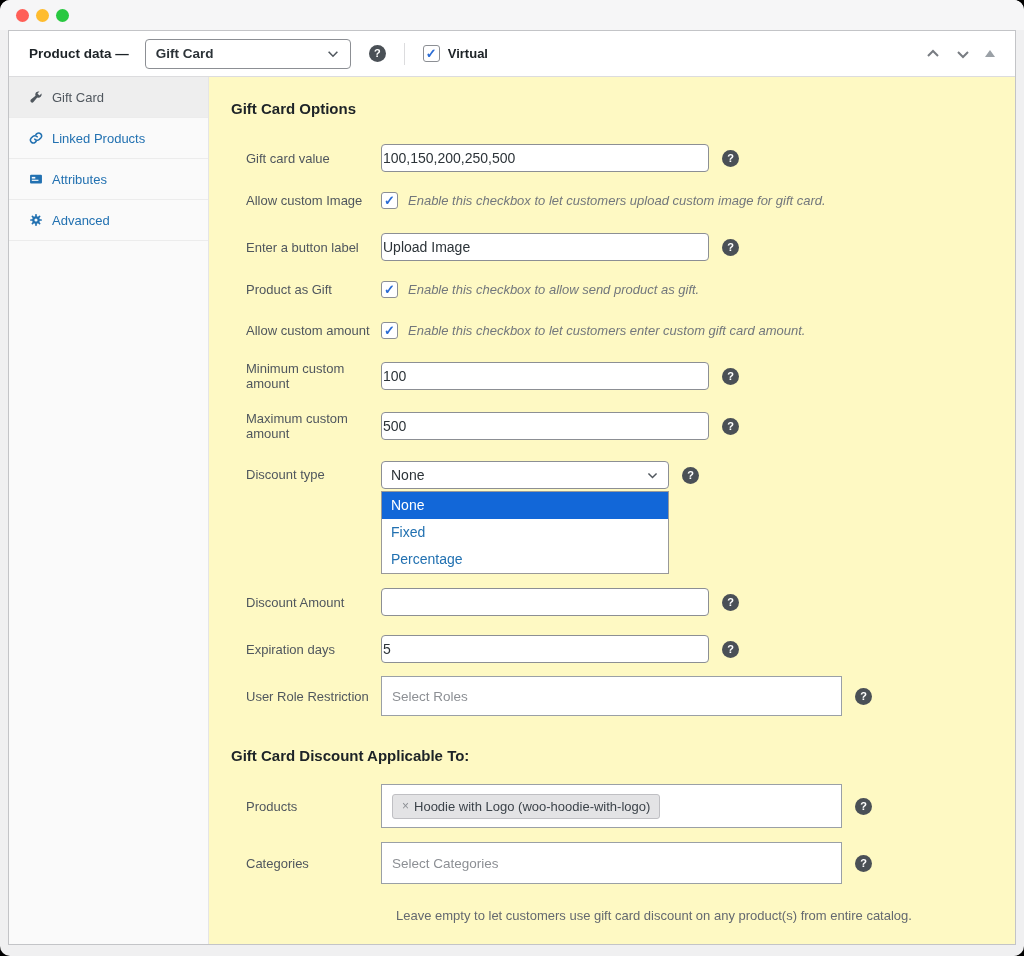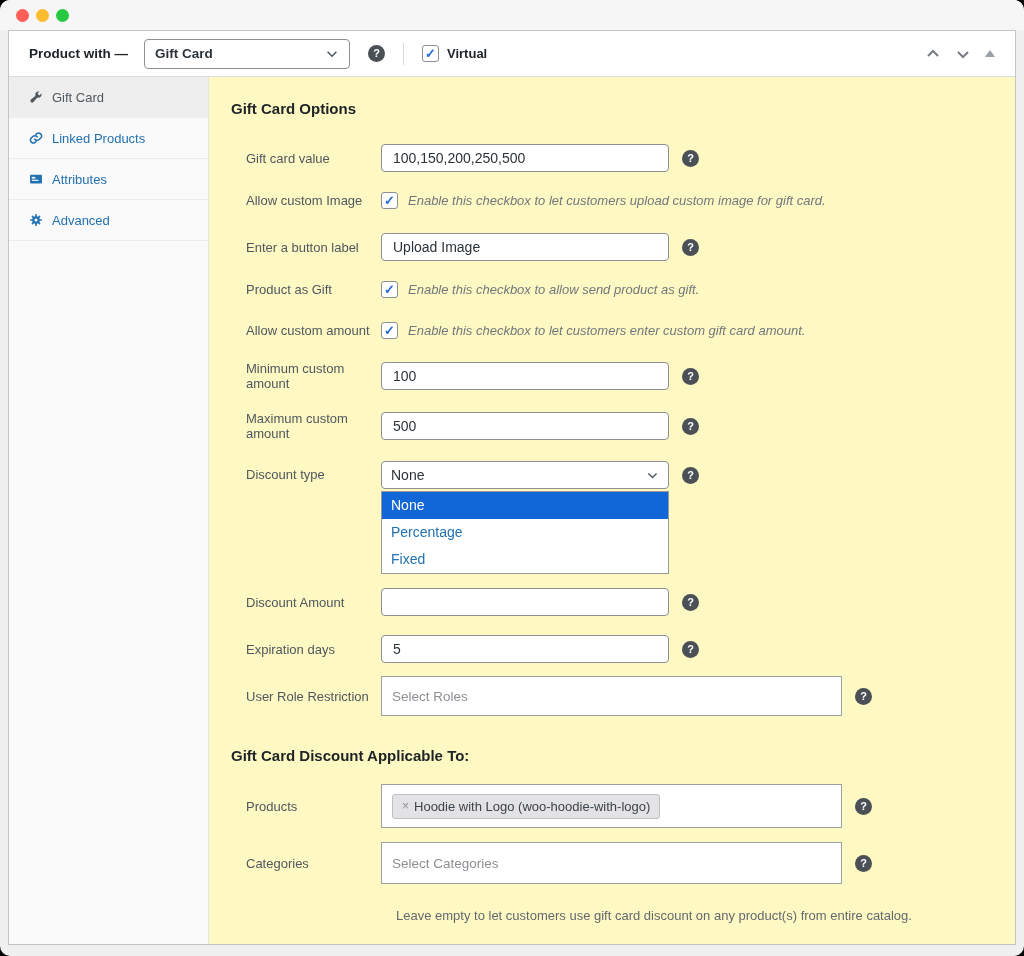--- a/index.html
+++ b/index.html
@@ -41,22 +41,22 @@
          padding-left:20px; gap:9px; font-size:13px; color:#2271b1; cursor:pointer; background:#fafafa; }
   .tab.active { background:#eee; color:#50575e; }
   .tab svg { flex:none; }
 
   .content { flex:1; background:#fef9c3; padding-left:22px; overflow:hidden; }
   .h-sec { font-size:15px; font-weight:bold; color:#1d2327; line-height:20px; }
 
   .row { display:flex; align-items:center; }
   .row.top { align-items:flex-start; }
   .lbl { width:150px; min-width:150px; padding-left:15px; font-size:13px; color:#50575e; }
-  .input-sm { width:288px; height:28px; border:1px solid #8c8f94; border-radius:4px; background:#fff;
-              font-family:"Liberation Sans", sans-serif; font-size:14px; color:#2c3338; padding:0 11px; outline:none; }
+  .input-sm { width:328px; height:28px; border:1px solid #8c8f94; border-radius:4px; background:#fff;
+              font-family:"Liberation Sans", sans-serif; font-size:14px; color:#2c3338; padding:0 1px; outline:none; }
   .select-sm { width:288px; height:28px; border:1px solid #8c8f94; border-radius:4px; background:#fff;
                display:flex; align-items:center; justify-content:space-between; padding:0 9px;
                font-size:14px; color:#2c3338; cursor:pointer; }
   .row .helptip { margin-left:13px; }
   .desc { font-style:italic; font-size:13px; color:#72777c; margin-left:10px; }
   .row .cbx { cursor:pointer; }
 
   .dropdown { width:288px; border:1px solid #999; background:#fff; margin-top:2px; }
   .opt { height:27px; line-height:27px; padding:0 9px; font-size:14px; color:#2271b1; cursor:pointer; }
   .opt.sel { background:#1267d8; color:#fff; }
@@ -76,21 +76,21 @@
 
   <div class="titlebar">
     <span class="tl" style="background:#ff5f57"></span>
     <span class="tl" style="background:#febc2e"></span>
     <span class="tl" style="background:#28c840"></span>
   </div>
 
   <div class="panel">
 
     <div class="panel-header">
-      <span class="pd-title">Product with —</span>
+      <span class="pd-title">Product data —</span>
       <div class="type-select">
         <span>Gift Card</span>
         <span class="chev">
           <svg width="14" height="14" viewBox="0 0 16 16">
               <path d="M3 5.5l5 5 5-5" fill="none" stroke="currentColor" stroke-width="1.8"></path>
             </svg>
         </span>
       </div>
       <span class="helptip hd-help">?</span>
       <span class="vdiv"></span>
@@ -212,22 +212,22 @@
             <div class="select-sm">
               <span>None</span>
               <span class="chev">
                 <svg width="13" height="13" viewBox="0 0 16 16">
                     <path d="M3 5.5l5 5 5-5" fill="none" stroke="currentColor" stroke-width="1.8"></path>
                   </svg>
               </span>
             </div>
             <div class="dropdown">
               <div class="opt sel">None</div>
+              <div class="opt">Fixed</div>
               <div class="opt">Percentage</div>
-              <div class="opt">Fixed</div>
             </div>
           </div>
           <span class="helptip" style="margin-top:6px">?</span>
         </div>
 
         <div class="row" style="margin-top:14px">
           <span class="lbl">Discount Amount</span>
           <input class="input-sm" readonly="" style="">
           <span class="helptip">?</span>
         </div>

